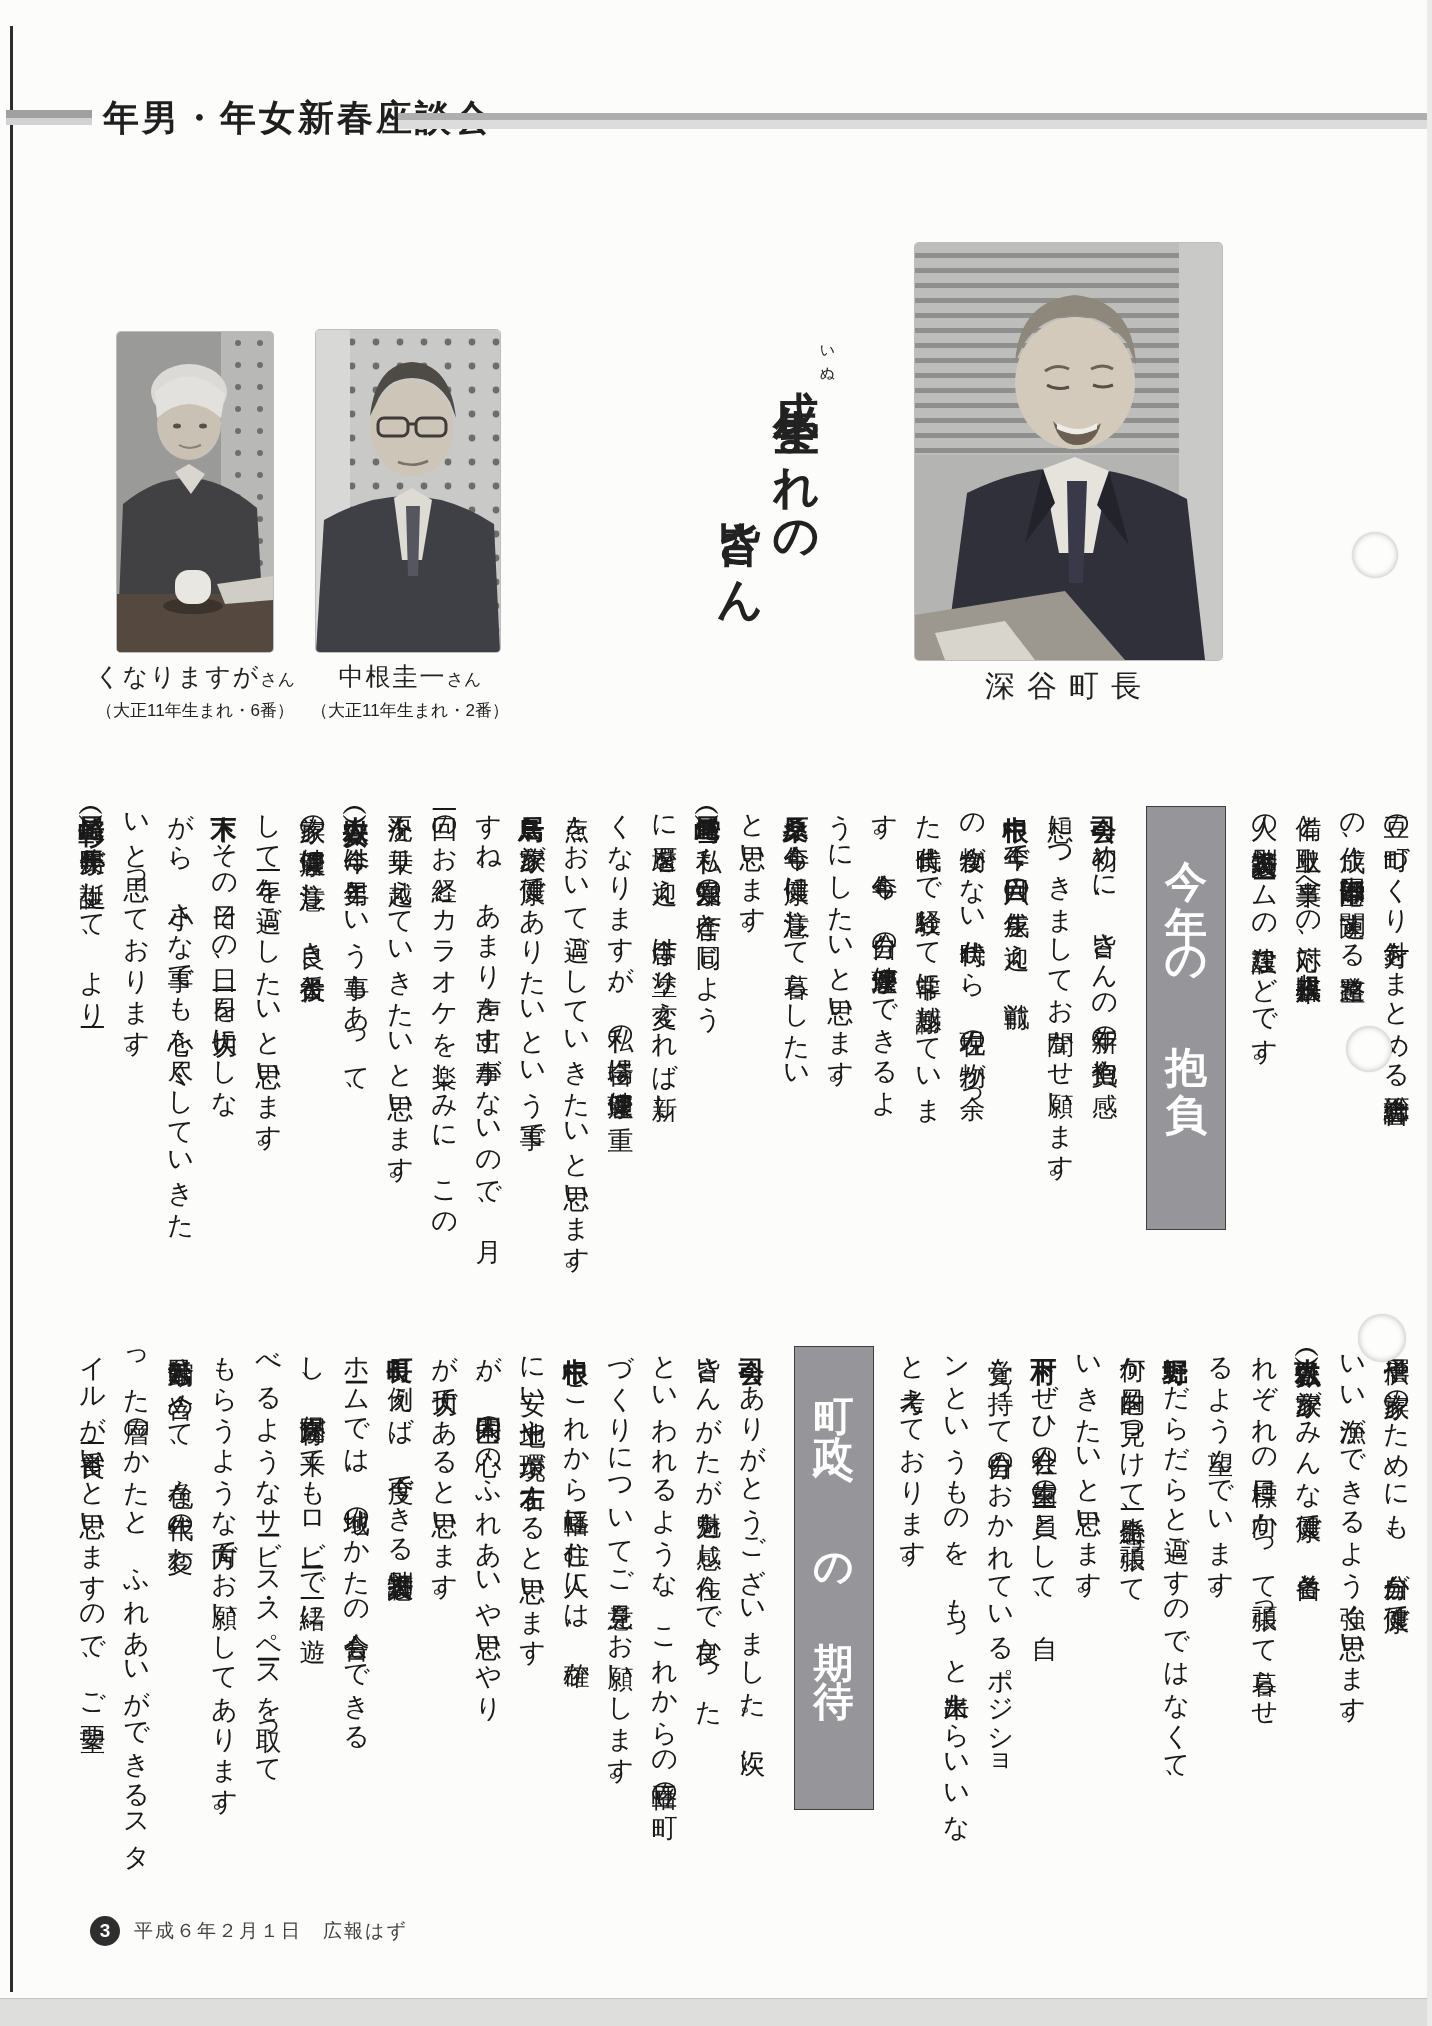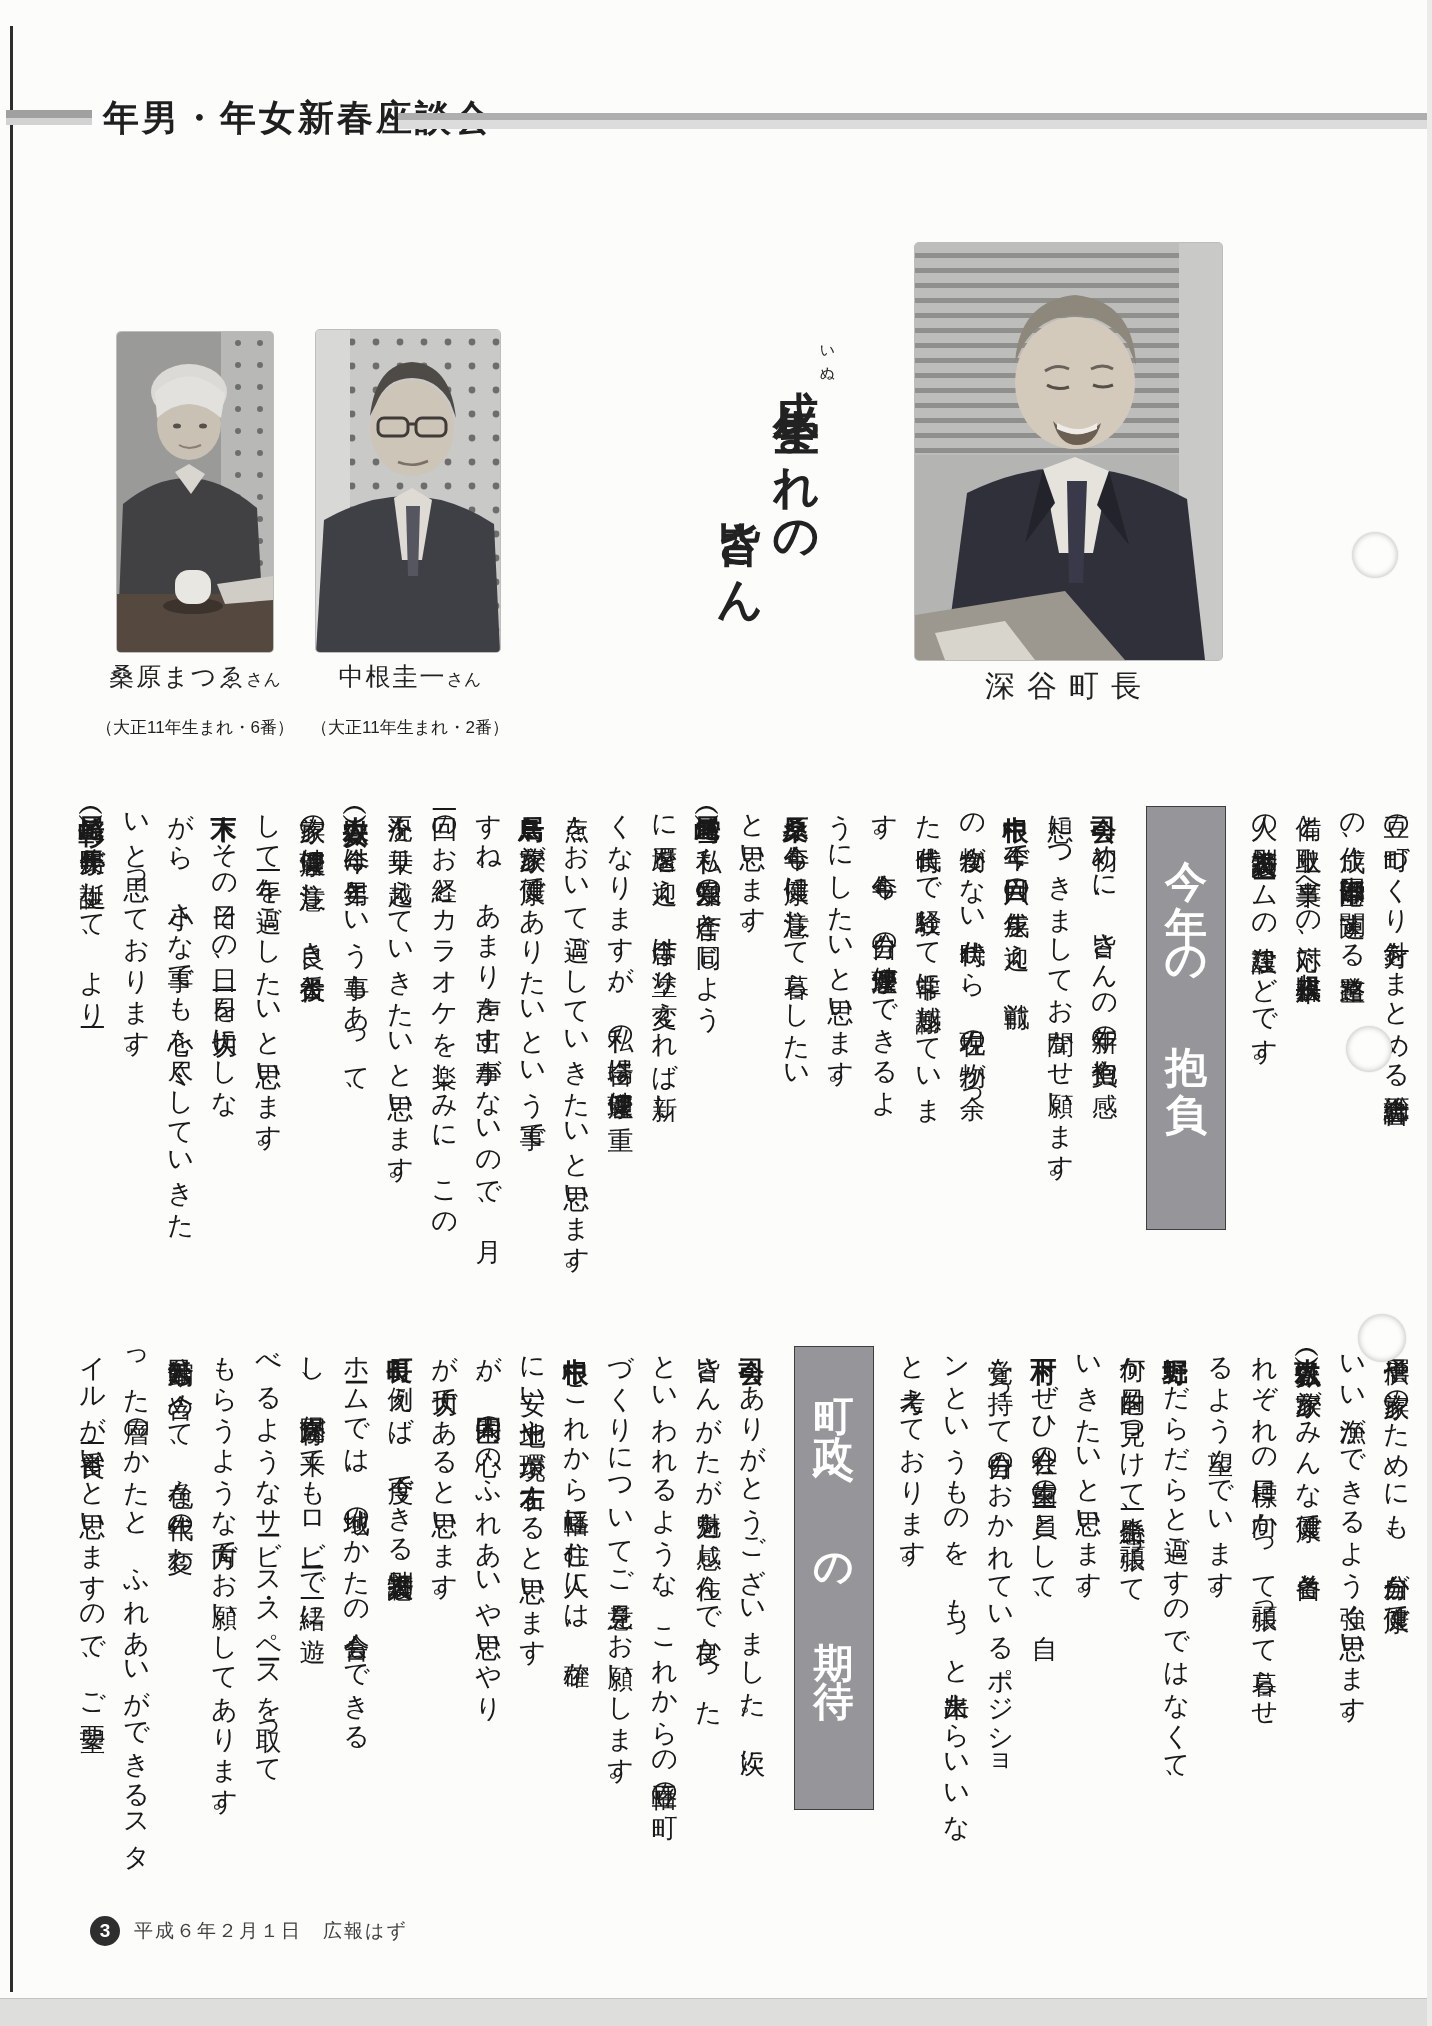--- a/index.html
+++ b/index.html
@@ -18,21 +18,21 @@
   
   .ph{position:absolute;border-radius:4px;overflow:hidden;box-shadow:0 0 0 1px #bdbdbb;}
   .ph svg{display:block;}
   .ph1{left:117px;top:332px;}
   .ph2{left:316px;top:330px;}
   .ph3{left:915px;top:243px;}
   
   .cap{position:absolute;text-align:center;color:#222;}
   .cap .nm{font-size:25px;letter-spacing:2px;}
   .cap .sfx{font-size:17px;}
-  .cap .note{font-size:17px;margin-top:23px;letter-spacing:0;}
+  .cap .note{font-size:17px;margin-top:6px;letter-spacing:0;}
   .cap1{left:85px;top:660px;width:220px;}
   .cap2{left:300px;top:660px;width:220px;}
   .cap3{left:916px;top:666px;width:306px;}
   .cap3 .nm{font-size:30px;letter-spacing:12px;font-weight:500;}
   
   .vtitle{position:absolute;top:336px;right:596px;height:400px;writing-mode:vertical-rl;
           font-family:"Liberation Sans",sans-serif;font-weight:600;font-size:46px;color:#222;
           line-height:56px;letter-spacing:4px;}
   .vtitle ruby rt{font-size:15px;letter-spacing:3px;font-weight:400;}
   .vtitle .l2{padding-top:150px;}
@@ -89,21 +89,21 @@
       <path d="M6,172 Q72,118 140,176 L148,320 L0,320 Z" fill="#414143"></path>
       <polygon points="58,140 72,132 88,142 74,162" fill="#d9d6d0"></polygon>
       <rect y="262" width="156" height="58" fill="#55493f"></rect>
       <polygon points="100,252 156,244 156,268 108,272" fill="#cfcdc6"></polygon>
       <ellipse cx="76" cy="274" rx="30" ry="8" fill="#3c332c"></ellipse>
       <rect x="58" y="238" width="36" height="34" rx="14" fill="#e9e7e2"></rect>
     </svg>
   </div>
   <div class="cap cap1">
     <div>
-      <span class="nm">桑原まつゑ</span><span class="sfx">さん</span>
+      <span class="nm">くなりますが</span><span class="sfx">さん</span>
     </div>
     <div class="note">（大正11年生まれ・6番）</div>
   </div>
 
   <div class="ph ph2">
     <svg width="184" height="322" xmlns="http://www.w3.org/2000/svg">
       <defs>
           <pattern id="peg2" width="24" height="24" patternUnits="userSpaceOnUse">
             <circle cx="12" cy="12" r="3.4" fill="#6d6d6b"></circle>
           </pattern>

